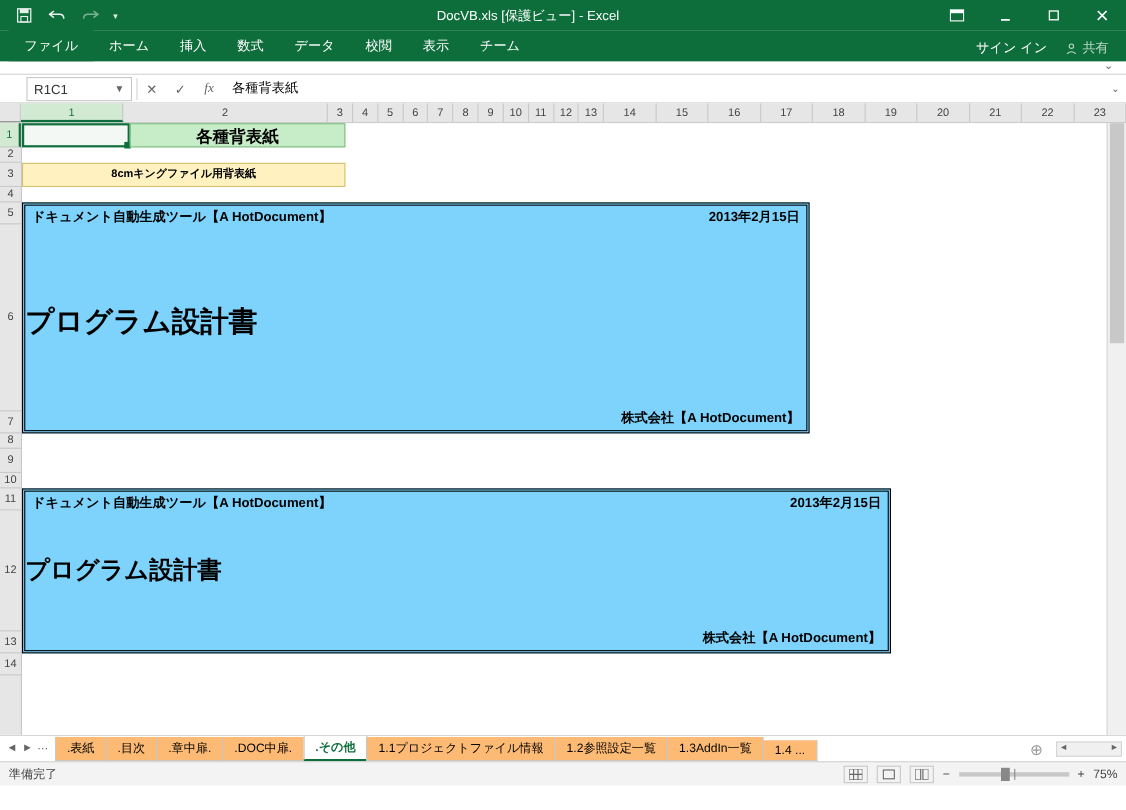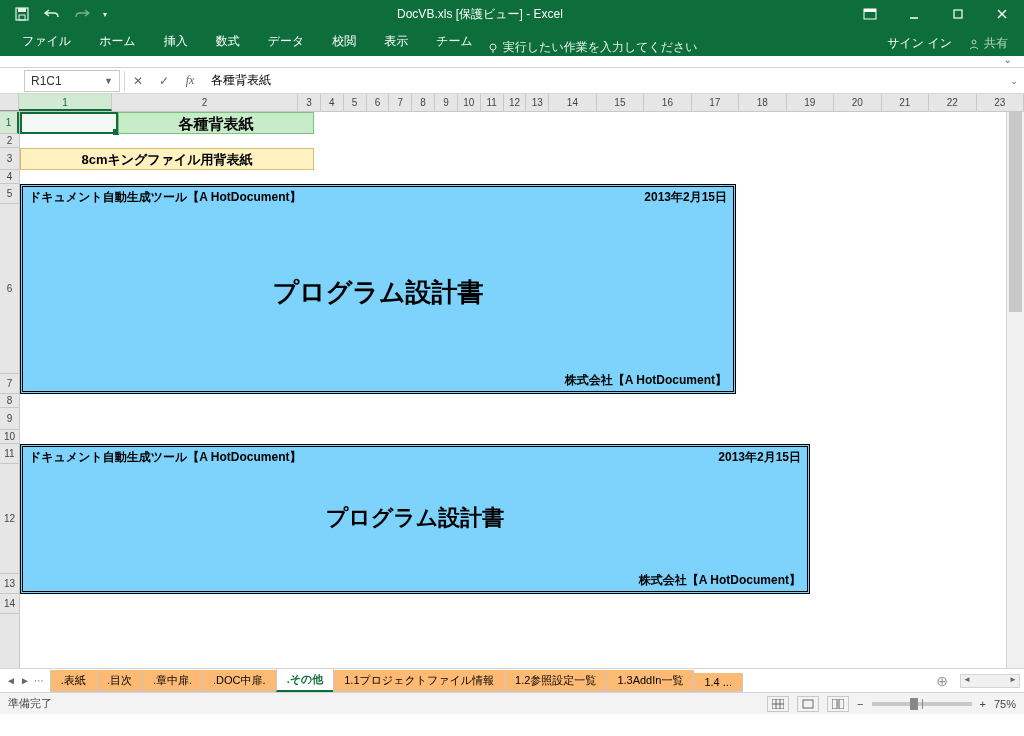--- a/index.html
+++ b/index.html
@@ -45,26 +45,26 @@
 .row-h { border-bottom: 1px solid #c8c8c8; text-align: center; display: flex; align-items: center; justify-content: center; }
 .row-h.sel { background: #d2ead2; color: #0e6e3b; border-right: 2px solid #0e6e3b; }
 .cells { flex: 1; position: relative; background: #fff; }
 .vscroll { width: 18px; background: #f0f0f0; border-left: 1px solid #d4d4d4; position: relative; }
 .vscroll .thumb { position: absolute; top: 0; left: 2px; right: 2px; height: 200px; background: #c8c8c8; }
 
 
 .sel-cell { position: absolute; left: 0; top: 0; width: 98px; height: 22px; border: 2px solid #0e6e3b; background: rgba(14,110,59,.05); }
 .sel-cell::after { content: ""; position: absolute; right: -3px; bottom: -3px; width: 6px; height: 6px; background: #0e6e3b; }
 .block-title { position: absolute; background: #c6ecc8; border: 1px solid #7fbf7f; text-align: center; font-size: 15px; font-weight: bold; padding: 2px 0; }
-.block-sub { position: absolute; background: #fff2c0; border: 1px solid #d4c070; text-align: center; font-size: 13px; font-weight: bold; padding: 2px 0; }
+.block-sub { position: absolute; background: #fff2c0; border: 1px solid #d4c070; text-align: center; font-size: 10px; font-weight: bold; padding: 2px 0; }
 .doc-box { position: absolute; border: 3px double #000; background: #7dd3fc; }
 .doc-box .head-l { position: absolute; left: 6px; top: 2px; font-size: 12px; font-weight: bold; }
 .doc-box .head-r { position: absolute; right: 6px; top: 2px; font-size: 12px; font-weight: bold; }
 .doc-box .foot-r { position: absolute; right: 6px; bottom: 2px; font-size: 12px; font-weight: bold; }
-.doc-box .center { position: absolute; left: 0; right: 0; text-align: center; font-weight: bold; }
+.doc-box .center { position: absolute; left: 0; right: 0; text-align: left; font-weight: bold; }
 
 
 .sheet-bar { height: 24px; border-top: 1px solid #d4d4d4; background: #fff; display: flex; align-items: center; }
 .sheet-nav { display: flex; padding: 0 6px; gap: 4px; color: #666; }
 .sheet-nav span { font-size: 10px; }
 .sheet-tabs { display: flex; align-items: flex-end; height: 100%; overflow: hidden; flex: 1; }
 .sheet-tab { border: 1px solid #c8c8c8; border-top: none; padding: 3px 10px; font-size: 11px; background: #fdba74; margin-right: -1px; white-space: nowrap; }
 .sheet-tab.active { background: #fff; border-bottom: 2px solid #0e6e3b; color: #0e6e3b; font-weight: bold; }
 .sheet-add { padding: 0 8px; color: #999; font-size: 14px; }
 .hscroll { width: 60px; height: 14px; background: #f0f0f0; border: 1px solid #d4d4d4; margin: 0 4px; position: relative; }
@@ -134,27 +134,20 @@
 
 <div class="ribbon">
   <div class="tab file">ファイル</div>
   <div class="tab">ホーム</div>
   <div class="tab">挿入</div>
   <div class="tab">数式</div>
   <div class="tab">データ</div>
   <div class="tab">校閲</div>
   <div class="tab">表示</div>
   <div class="tab">チーム</div>
-  <div class="tellme">
-    <svg width="12" height="12" viewBox="0 0 12 12">
-        <circle cx="6" cy="5" r="3" fill="none" stroke="#fff"></circle>
-        <line x1="6" y1="8" x2="6" y2="11" stroke="#fff"></line>
-      </svg>
-    <span>実行したい作業を入力してください</span>
-  </div>
   <div class="right">
     <span>サイン イン</span>
     <div class="share">
       <svg width="12" height="12" viewBox="0 0 12 12">
           <circle cx="6" cy="4" r="2" fill="none" stroke="#fff"></circle>
           <path d="M2 11 Q6 7 10 11" fill="none" stroke="#fff"></path>
         </svg>
       <span>共有</span>
     </div>
   </div>

